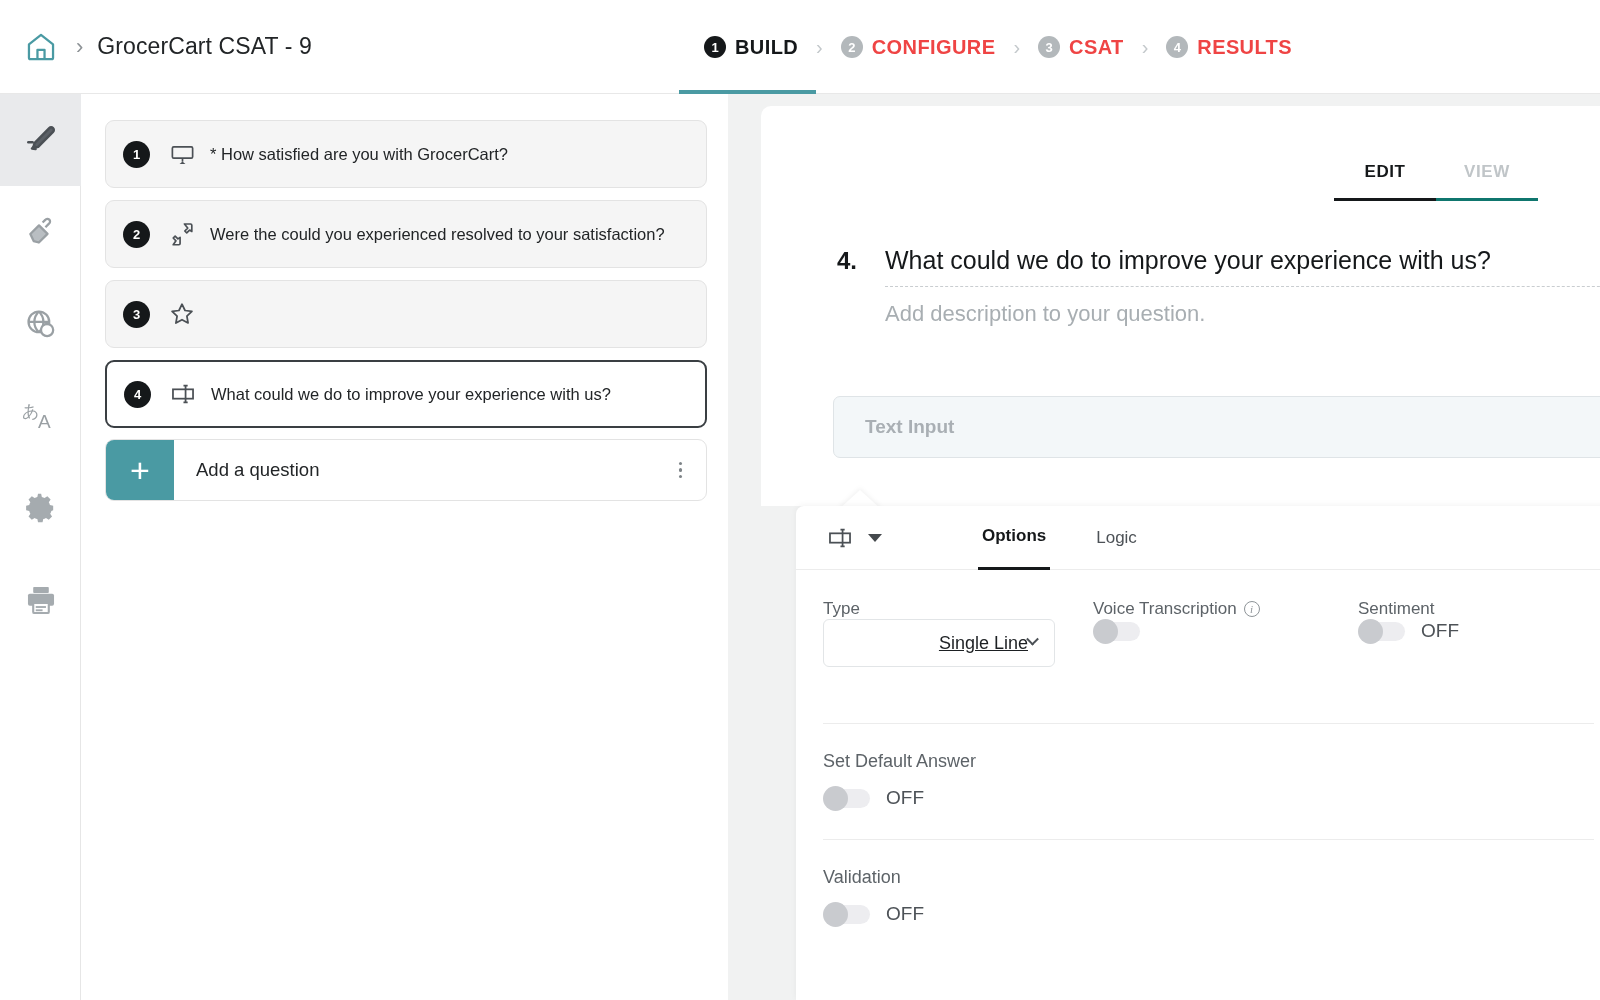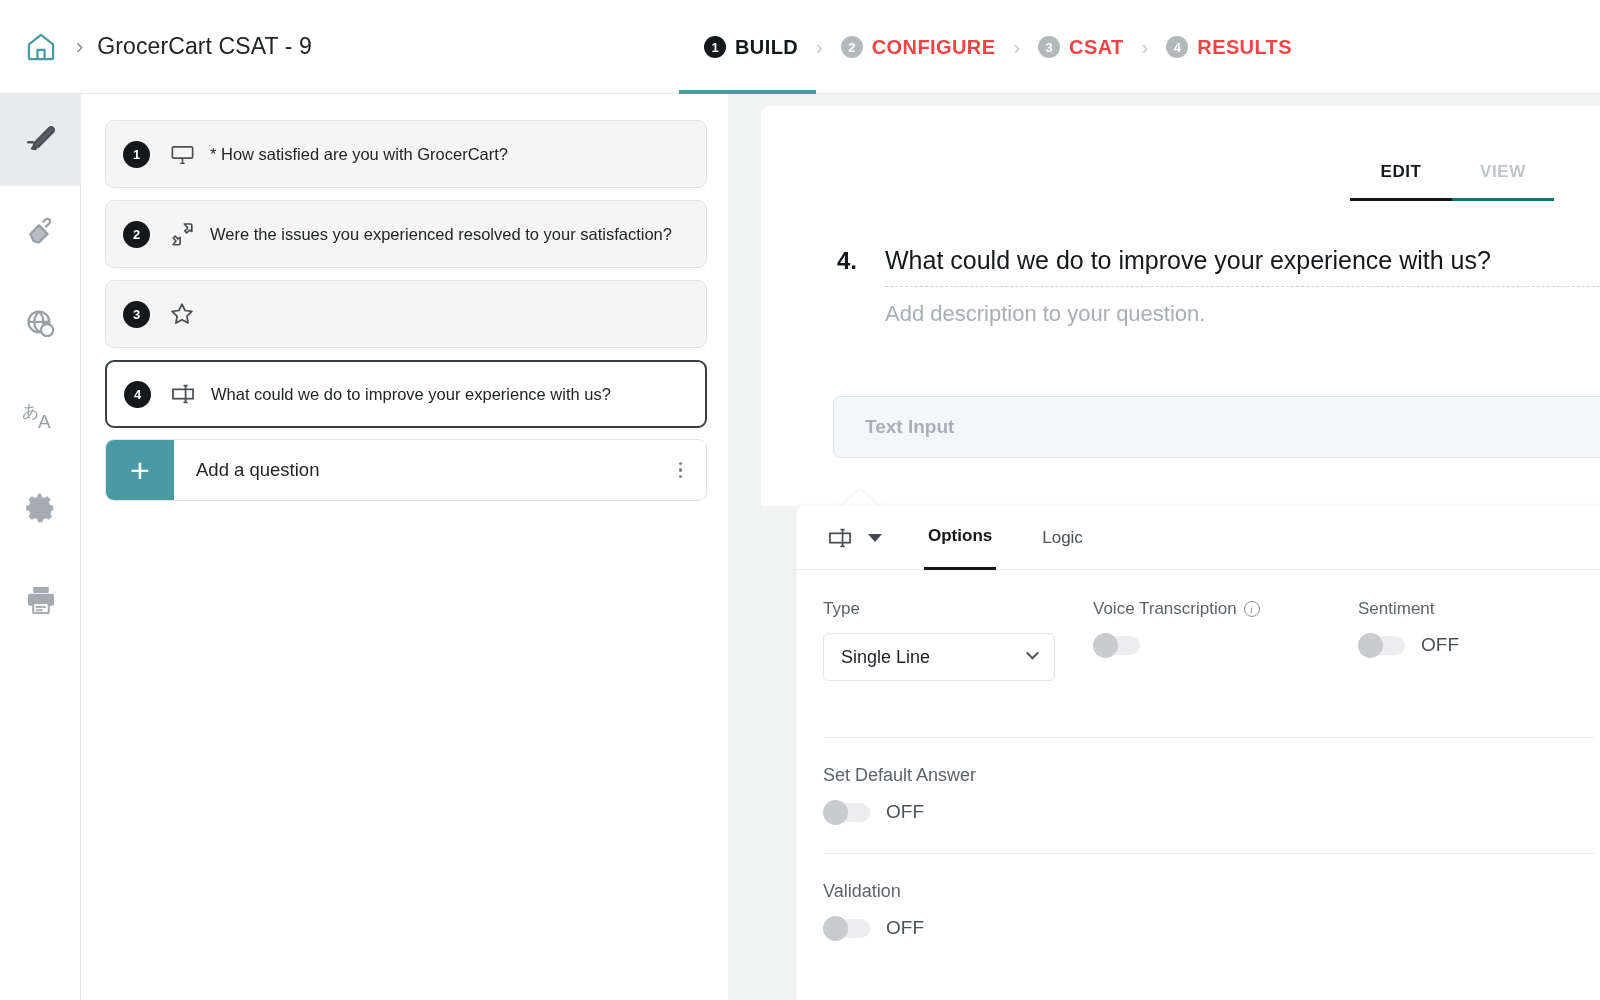--- a/index.html
+++ b/index.html
@@ -87,21 +87,21 @@
 
   
   .rightwrap {
     position: absolute; left: 728px; top: 94px; width: 872px; height: 906px;
     background: #f1f2f2;
   }
   .editcard {
     position: absolute; left: 33px; top: 12px; width: 860px; height: 400px;
     background: #ffffff; border-radius: 10px 0 0 0;
   }
-  .evtabs { position: absolute; right: 67px; top: 56px; display: flex; align-items: flex-end; }
+  .evtabs { position: absolute; right: 83px; top: 56px; display: flex; align-items: flex-end; }
   .evtab { font-size: 17px; font-weight: 700; letter-spacing: .6px; padding-bottom: 16px; width: 102px; text-align: center; }
   .evtab.active { color: #15181a; border-bottom: 3px solid #15181a; }
   .evtab.inactive { color: #c0c5c8; border-bottom: 3px solid #0f766e; }
 
   .qhead { position: absolute; left: 76px; top: 140px; display: flex; align-items: baseline; }
   .qhead-num { font-size: 24px; font-weight: 700; color: #15181a; width: 48px; }
   .qhead-col { width: 760px; }
   .qhead-title { font-size: 25px; color: #15181a; padding-bottom: 11px; }
   .qhead-rule { border-bottom: 1.5px dashed #c9cdd0; width: 100%; }
   .qhead-desc { font-size: 22px; color: #a8aeb2; padding-top: 14px; }
@@ -122,31 +122,31 @@
   .pointer {
     position: absolute; left: 110px; top: 396px; width: 0; height: 0;
     border-left: 22px solid transparent; border-right: 22px solid transparent;
     border-bottom: 20px solid #ffffff;
     filter: drop-shadow(0 -2px 2px rgba(0,0,0,.05));
   }
   .opthead { position: absolute; left: 0; top: 0; width: 100%; height: 64px; display: flex; align-items: center; border-bottom: 1px solid #ececec; }
   .opttype-icon { margin-left: 30px; display:flex; align-items:center; }
   .caret-down { margin-left: 14px; width:0;height:0; border-left:7px solid transparent; border-right:7px solid transparent; border-top:8px solid #45494d; }
   .opttab { font-size: 17px; padding: 0 4px; height: 64px; display:flex; align-items:center; }
-  .opttab.active { font-weight: 700; color: #15181a; margin-left: 42px; border-bottom: 3px solid #15181a; }
+  .opttab.active { font-weight: 700; color: #15181a; margin-left: 96px; border-bottom: 3px solid #15181a; }
   .opttab.idle { color: #4d5257; margin-left: 42px; }
 
   .optbody { position: absolute; left: 0; top: 64px; width: 100%; }
   .optrow { display: flex; padding: 29px 0 0 27px; }
   .fld { }
-  .fld-label { font-size: 17px; color: #5d6368; margin-bottom: 14px; display: flex; align-items: center; gap: 7px; }
+  .fld-label { font-size: 17px; color: #5d6368; display: flex; align-items: center; gap: 7px; }
   .select {
     width: 232px; height: 48px; background: #fff; border: 1px solid #e2e5e7; border-radius: 6px;
-    display: flex; align-items: center; justify-content: space-between; padding: 0 17px;
-    font-size: 18px; color: #1d2023;
+    display: flex; align-items: center; justify-content: flex-end; padding: 0 17px;
+    font-size: 18px; color: #1d2023; text-decoration: underline;
   }
   .chev { width: 9px; height: 9px; border-right: 2px solid #4b5055; border-bottom: 2px solid #4b5055; transform: rotate(45deg) translate(-3px,-3px); }
   .toggle { width: 47px; height: 24px; position: relative; }
   .toggle .track { position:absolute; left: 10px; top: 3px; width: 37px; height: 19px; border-radius: 10px; background: #ededf0; }
   .toggle .knob { position:absolute; left: 0; top: 0; width: 25px; height: 25px; border-radius: 50%; background: #c9cbcf; }
   .toggle-row { display: flex; align-items: center; gap: 16px; }
   .toggle-state { font-size: 19px; color: #4d5257; }
   .info-i {
     width: 16px; height: 16px; border: 1.4px solid #8e9498; border-radius: 50%;
     font-size: 11px; color: #8e9498; display:flex; align-items:center; justify-content:center;
@@ -264,21 +264,21 @@
   </div>
 
   <div class="qcard" style="top:106px">
     <div class="qnum">2</div>
     <div class="qicon">
       <svg width="29" height="29" viewBox="0 0 24 24" fill="none" stroke="#4b5055" stroke-width="1.4" stroke-linejoin="round">
         <path d="M13.6 3.3h5.1a1 1 0 0 1 1 1v5.2l-1.8-1.2-2.4 2.4-1.6-1.6 2.4-2.4z"></path>
         <path d="M4.3 20.5H9a1 1 0 0 0 1-1v-5.1l-1.8 1.2-2.3-2.3-1.6 1.6 2.3 2.3z"></path>
       </svg>
     </div>
-    <div class="qtext">Were the issues you experienced resolved to your satisfaction?</div>
+    <div class="qtext">Were the could you experienced resolved to your satisfaction?</div>
   </div>
 
   <div class="qcard" style="top:186px">
     <div class="qnum">3</div>
     <div class="qicon">
       <svg width="28" height="28" viewBox="0 0 24 24" fill="none" stroke="#4b5055" stroke-width="1.5" stroke-linejoin="round">
         <path d="M12 3.6 14.6 9l5.9.8-4.3 4.1 1 5.8-5.2-2.8-5.2 2.8 1-5.8L3.5 9.8 9.4 9z"></path>
       </svg>
     </div>
   </div>

